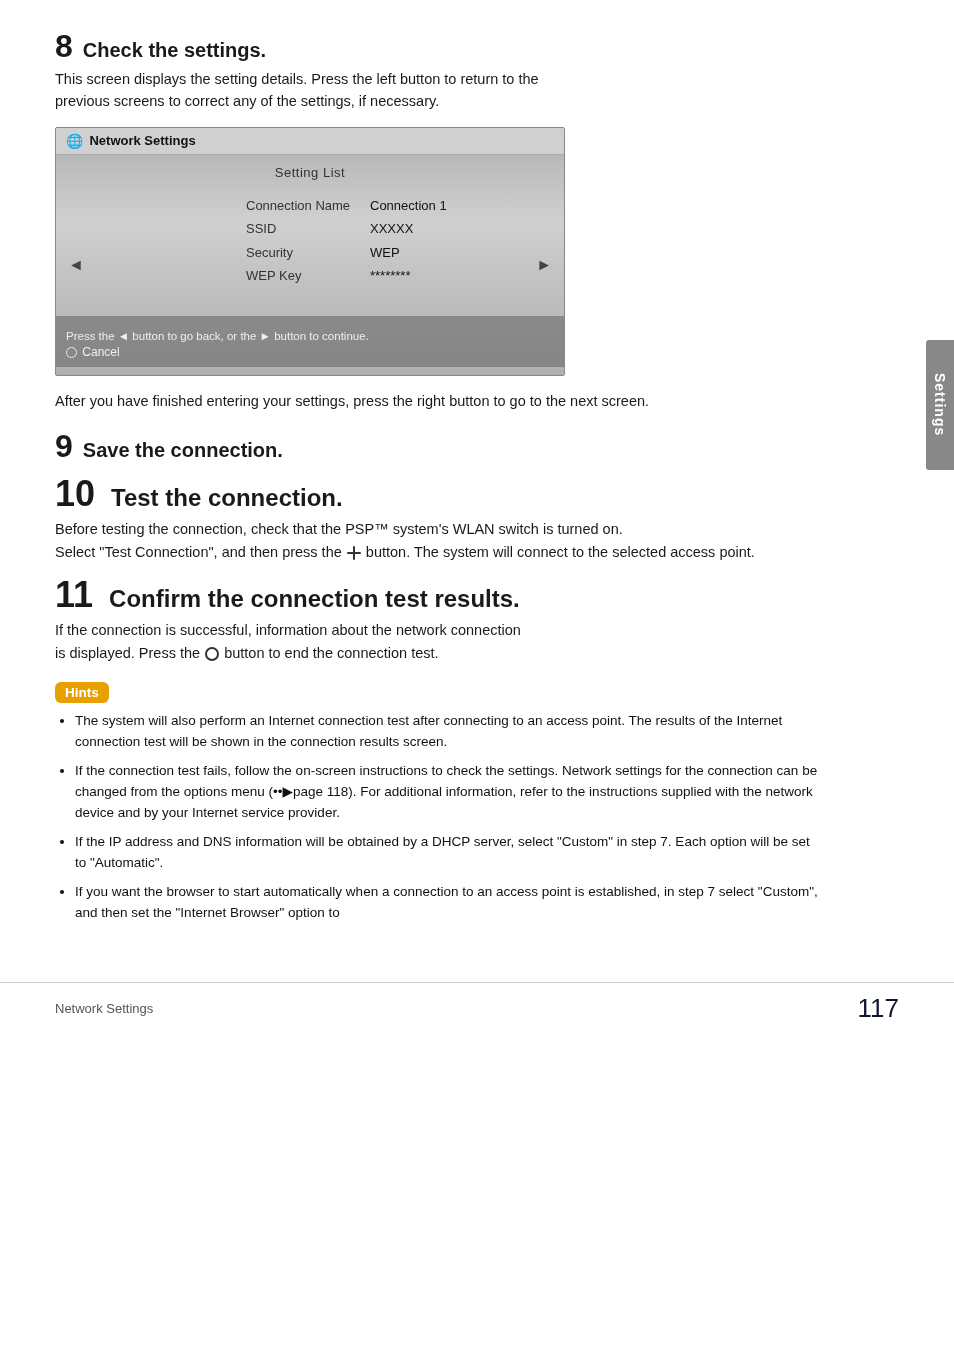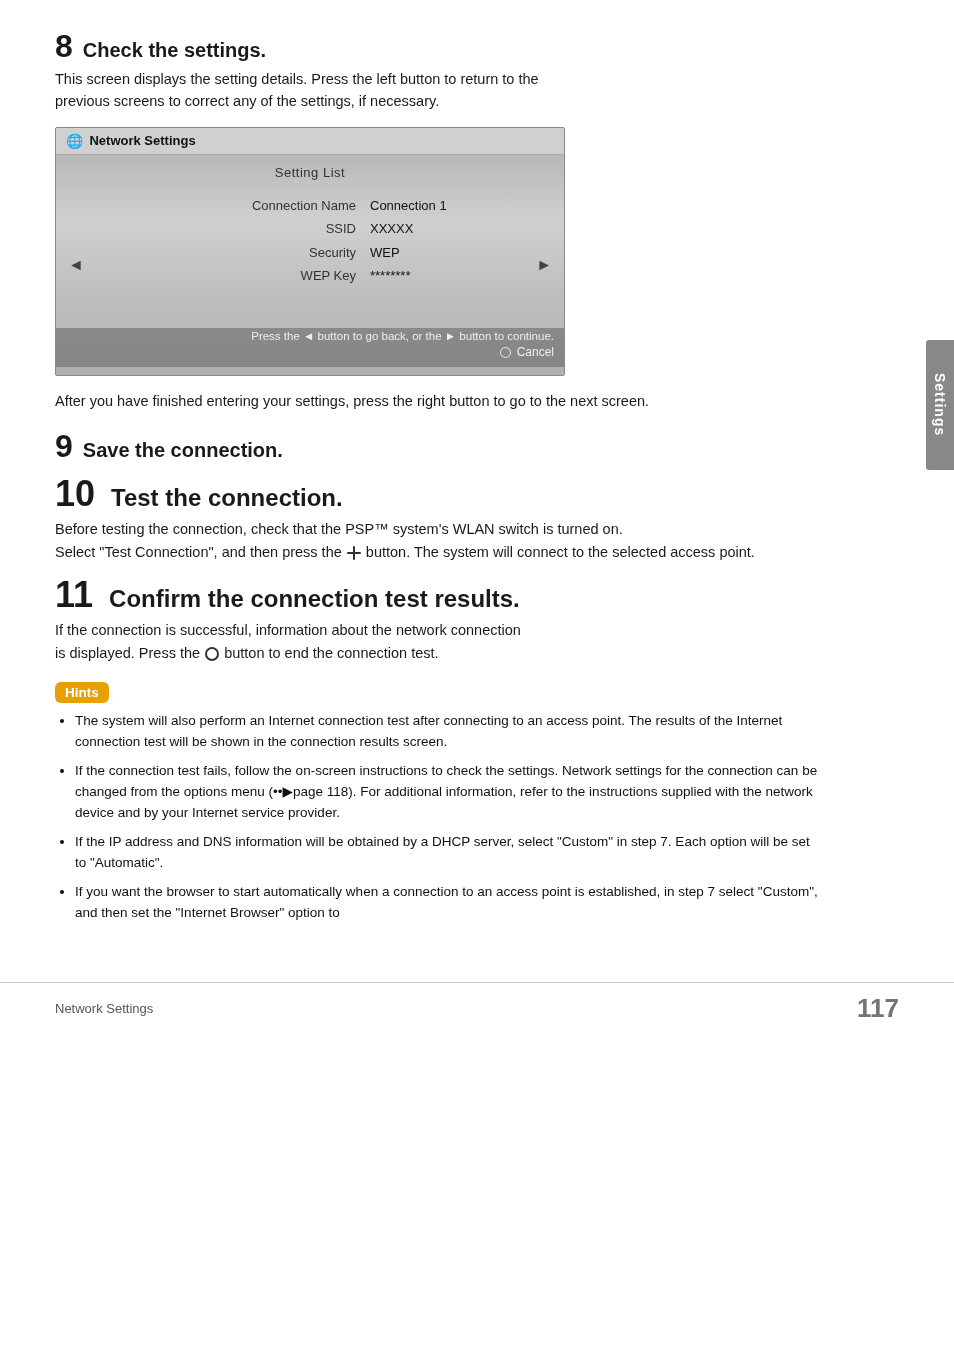--- a/index.html
+++ b/index.html
@@ -114,21 +114,21 @@
       text-align: right;
     }
 
     .settings-table .row {
       display: flex;
       justify-content: flex-end;
       gap: 14px;
     }
 
     .settings-table .label {
-      text-align: right;
+      text-align: left;
       color: #333;
       min-width: 110px;
     }
 
     .settings-table .value {
       text-align: left;
       min-width: 90px;
       font-weight: normal;
     }
 
@@ -144,22 +144,22 @@
     }
 
     .arrow-left, .arrow-right {
       font-size: 16px;
       color: #444;
     }
 
     .screenshot-bottom {
       background: rgba(80,80,80,0.45);
       width: 100%;
-      padding: 2px 10px 8px 10px;
-      text-align: right;
+      padding: 14px 10px 8px 10px;
+      text-align: left;
     }
 
     .bottom-nav-text {
       font-size: 11.5px;
       color: #eee;
       margin-bottom: 3px;
     }
 
     .cancel-text {
       font-size: 12px;
@@ -226,22 +226,22 @@
       align-items: center;
       padding: 10px 55px 10px 55px;
       border-top: 1px solid #ccc;
       margin-top: 20px;
       font-size: 13px;
       color: #555;
     }
 
     .footer-page-number {
       font-size: 26px;
-      font-weight: bold;
-      color: #737373;
+      font-weight: normal;
+      color: #0f172a;
     }
 
     .cross-icon {
       display: inline-block;
       width: 14px;
       height: 14px;
       position: relative;
       vertical-align: middle;
       margin: 0 1px;
     }

